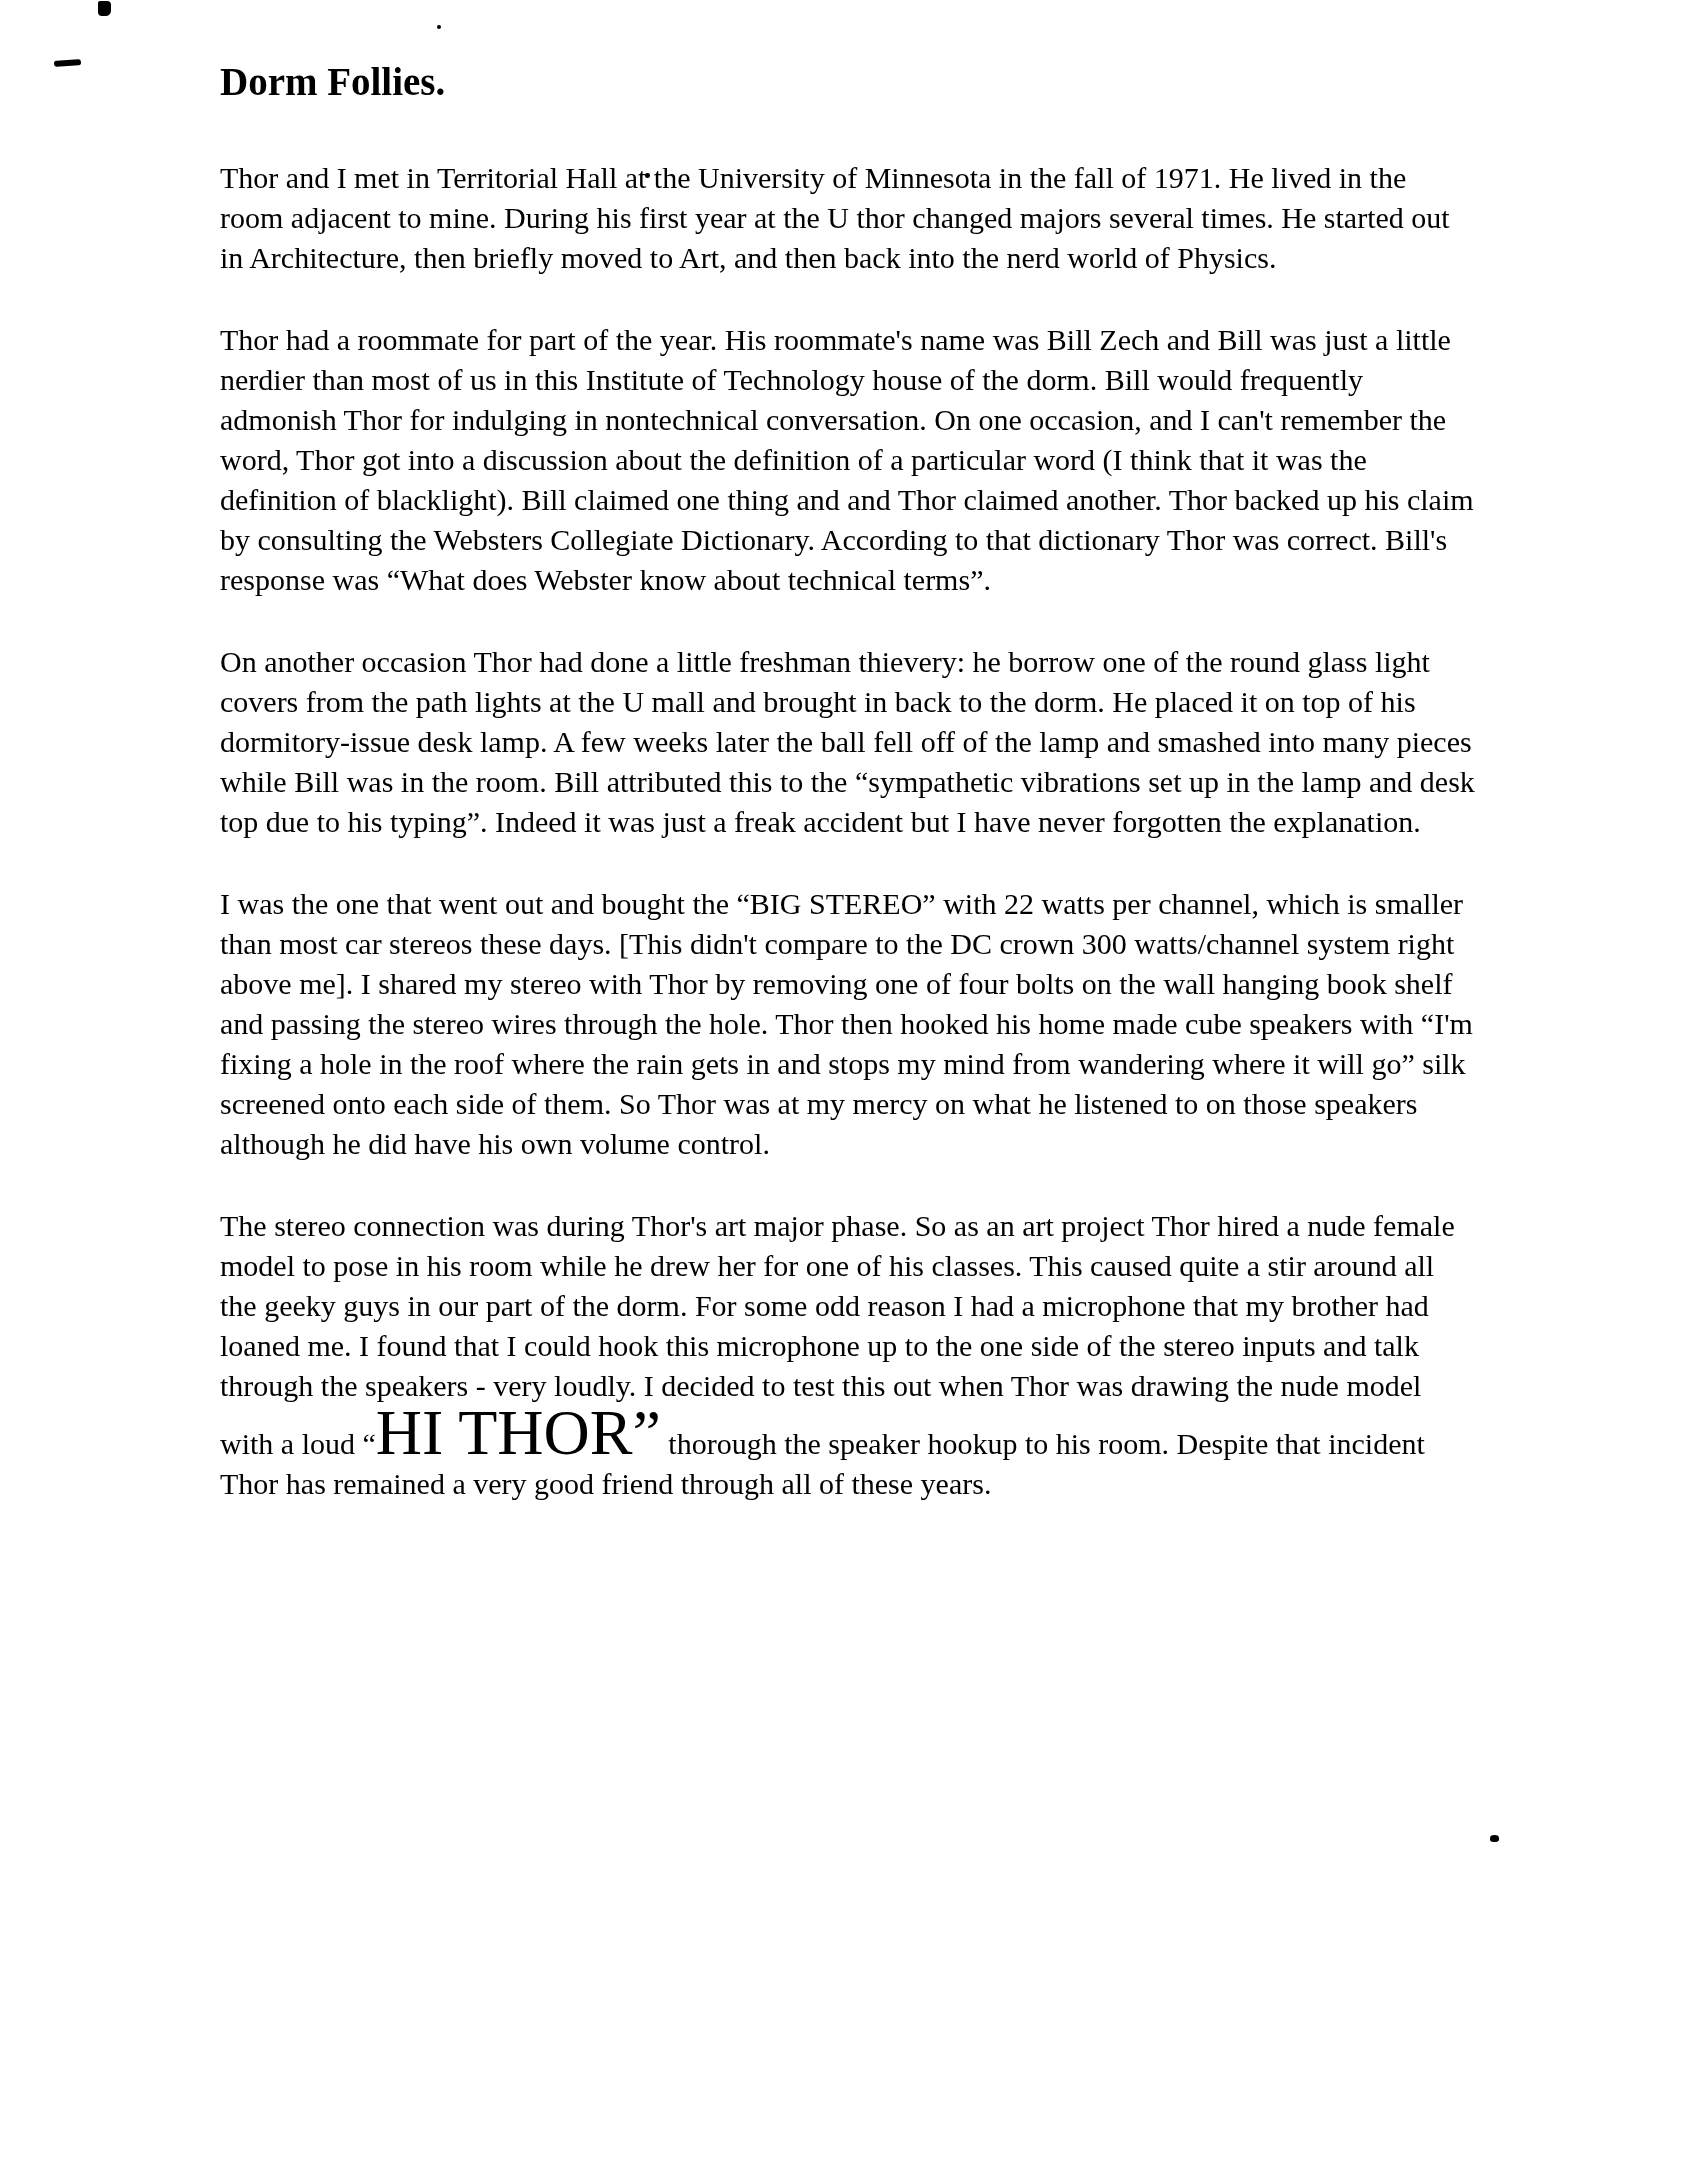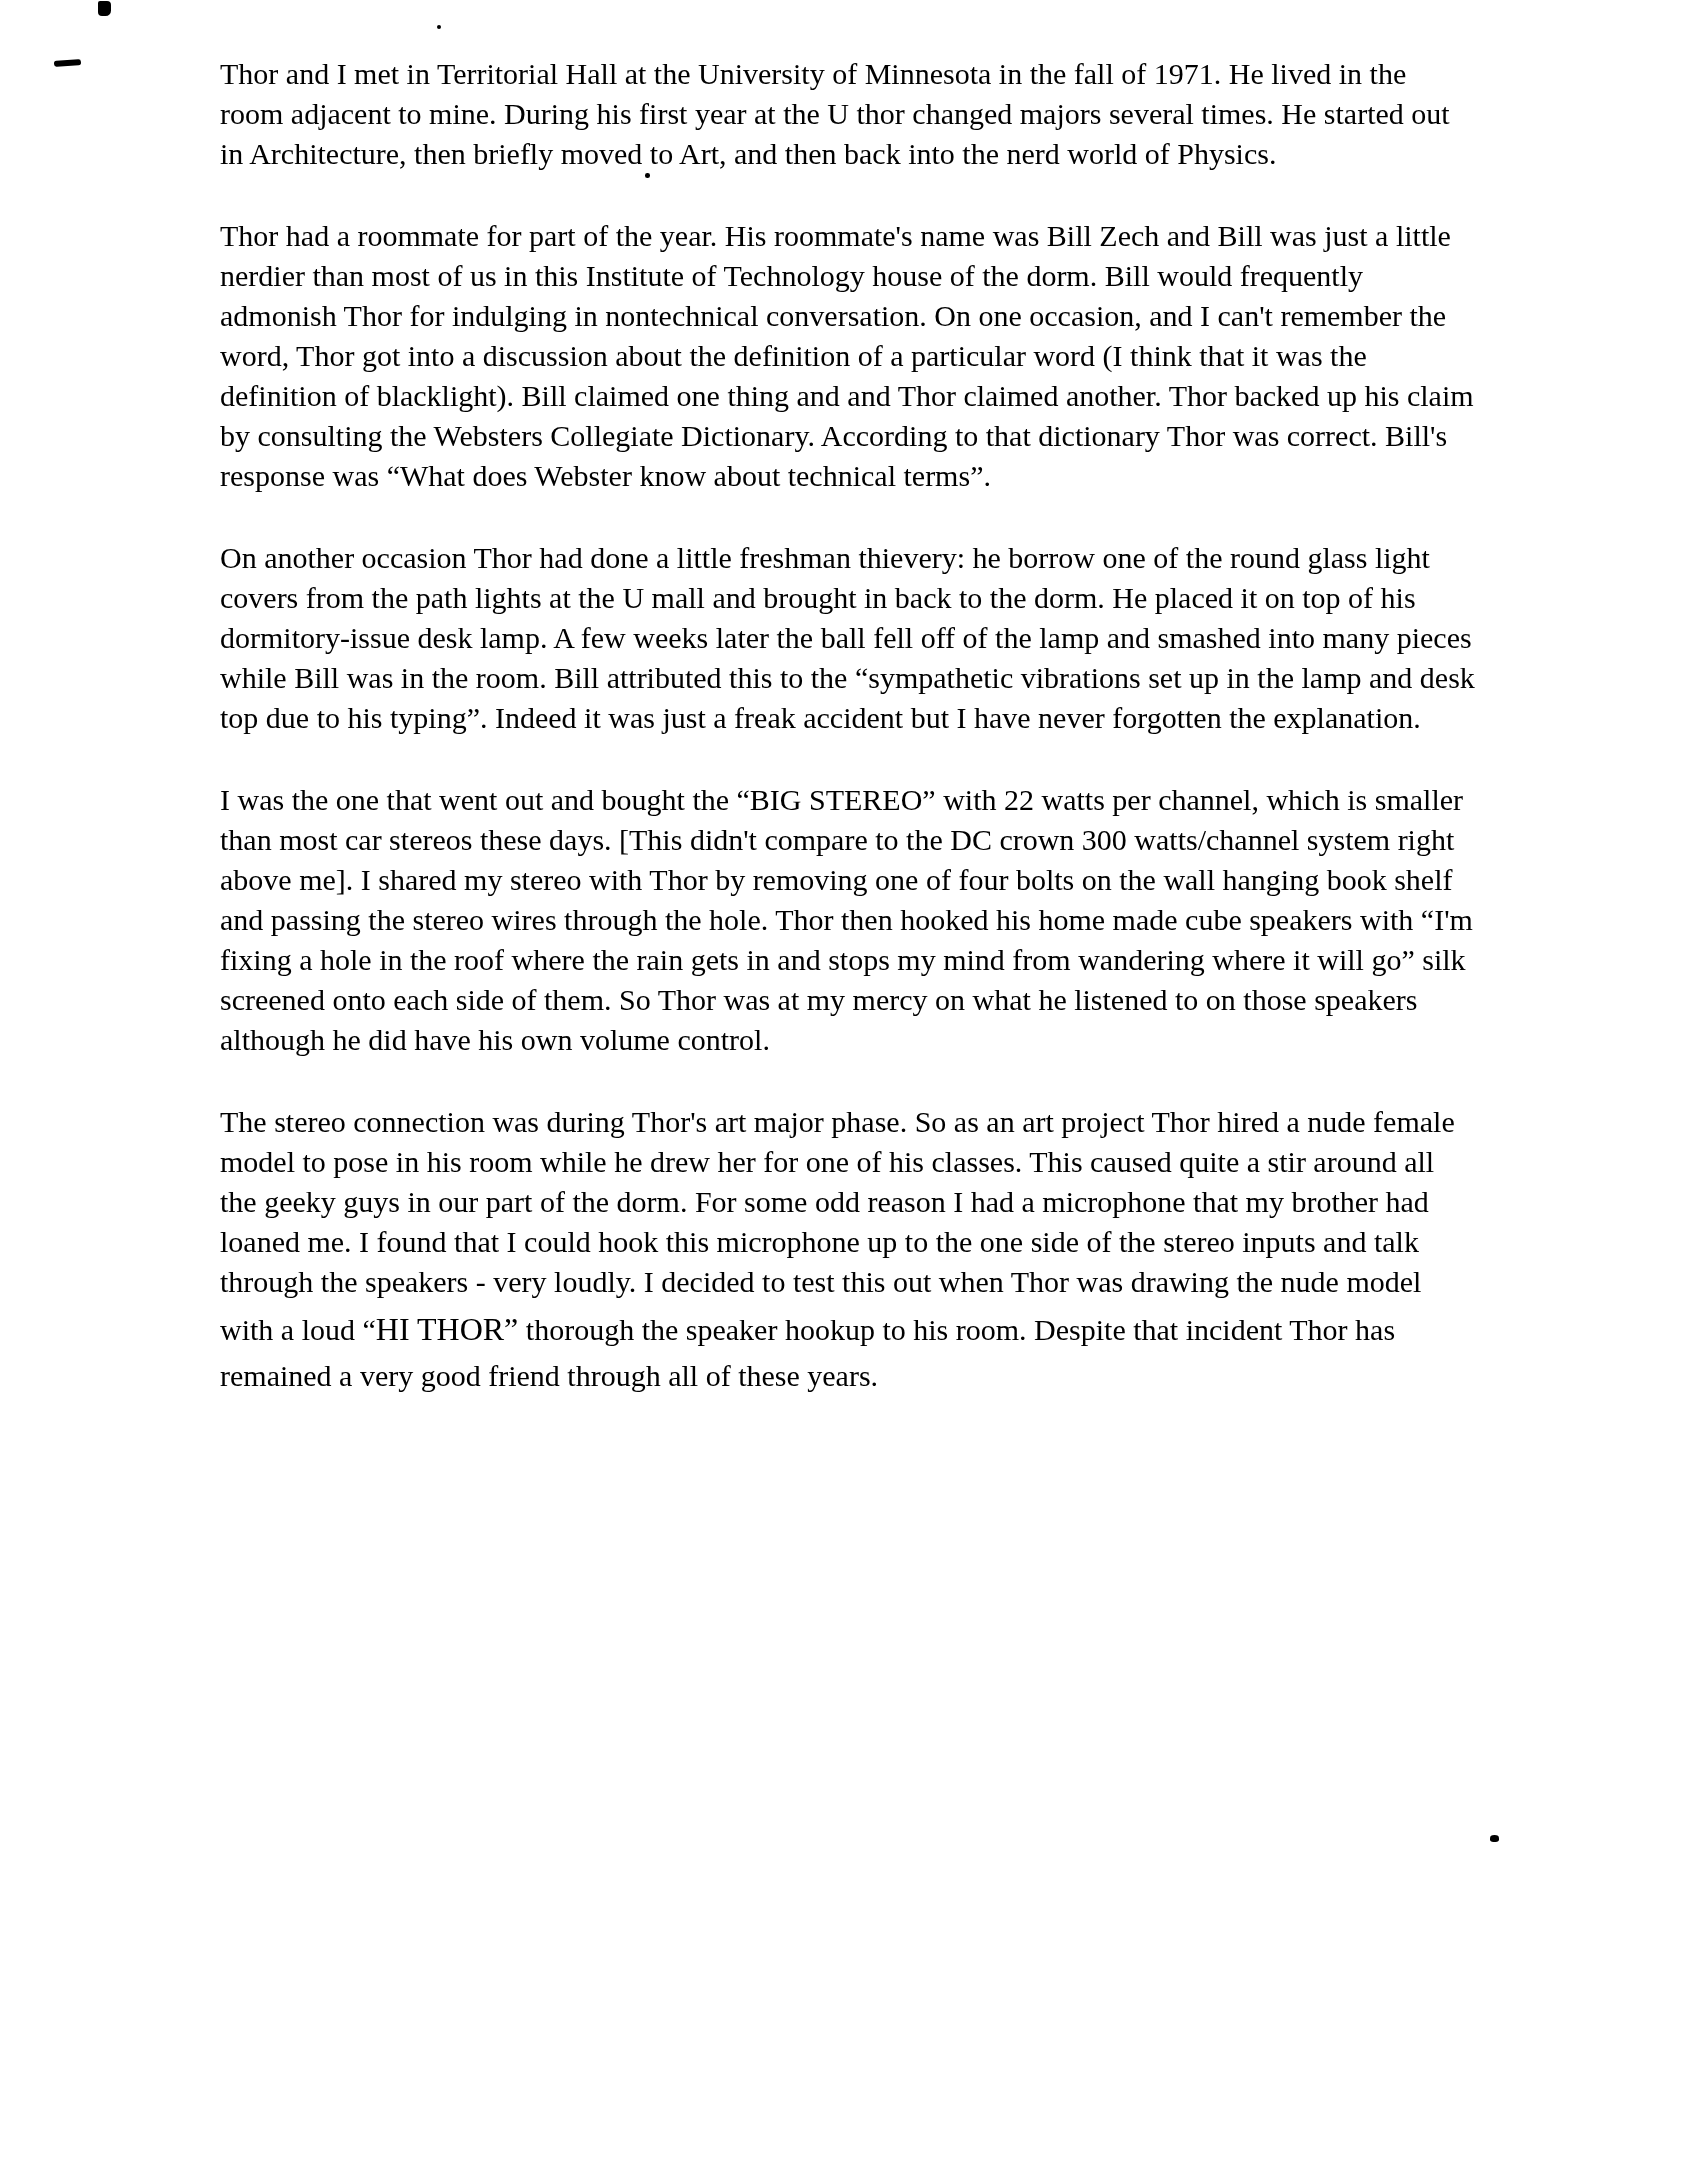--- a/index.html
+++ b/index.html
@@ -39,21 +39,21 @@
   p.body-para {
     margin: 42px 0 0 0;
     font-size: 30px;
     line-height: 40px;
     text-align: left;
   }
   p.body-para.first {
     margin-top: 54px;
   }
   .big-inline {
-    font-size: 32px;
+    font-size: 64px;
     line-height: 54px;
   }
   
   .artifact {
     position: absolute;
     background: #000;
   }
   .artifact.dash-tl      { left: 54px;   top: 60px;   width: 26.5px; height: 6px;  border-radius: 2.6px; transform: rotate(-4deg); }
   .artifact.speck-tl     { left: 98px;  top: 1.3px;    width: 13.2px; height: 14.6px; border-radius: 2px 4px 5.3px 4px; }
   .artifact.dot-tl       { left: 437px;  top: 25px;   width: 4px;  height: 4px;  border-radius: 50%; }
@@ -67,20 +67,21 @@
 
   <div class="artifact dash-tl"></div>
   <div class="artifact speck-tl"></div>
   <div class="artifact dot-tl"></div>
   <div class="artifact dot-tl2"></div>
   <div class="artifact dot-right"></div>
 
   <div class="content">
 
 
+    <h2 class="section-heading">Dorm Follies.</h2>
 
     <p class="body-para first">Thor and I met in Territorial Hall at the University of Minnesota in the fall of 1971. He lived in the room adjacent to mine. During his first year at the U thor changed majors several times. He started out in Architecture, then briefly moved to Art, and then back into the nerd world of Physics.</p>
 
     <p class="body-para">Thor had a roommate for part of the year. His roommate's name was Bill Zech and Bill was just a little nerdier than most of us in this Institute of Technology house of the dorm. Bill would frequently admonish Thor for indulging in nontechnical conversation. On one occasion, and I can't remember the word, Thor got into a discussion about the definition of a particular word (I think that it was the definition of blacklight). Bill claimed one thing and and Thor claimed another. Thor backed up his claim by consulting the Websters Collegiate Dictionary. According to that dictionary Thor was correct. Bill's response was “What does Webster know about technical terms”.</p>
 
     <p class="body-para">On another occasion Thor had done a little freshman thievery: he borrow one of the round glass light covers from the path lights at the U mall and brought in back to the dorm. He placed it on top of his dormitory-issue desk lamp. A few weeks later the ball fell off of the lamp and smashed into many pieces while Bill was in the room. Bill attributed this to the “sympathetic vibrations set up in the lamp and desk top due to his typing”. Indeed it was just a freak accident but I have never forgotten the explanation.</p>
 
     <p class="body-para">I was the one that went out and bought the “BIG STEREO” with 22 watts per channel, which is smaller than most car stereos these days. [This didn't compare to the DC crown 300 watts/channel system right above me]. I shared my stereo with Thor by removing one of four bolts on the wall hanging book shelf and passing the stereo wires through the hole. Thor then hooked his home made cube speakers with “I'm fixing a hole in the roof where the rain gets in and stops my mind from wandering where it will go” silk screened onto each side of them. So Thor was at my mercy on what he listened to on those speakers although he did have his own volume control.</p>
 
     <p class="body-para"><span>The stereo connection was during Thor's art major phase. So as an art project Thor hired a nude female model to pose in his room while he drew her for one of his classes. This caused quite a stir around all the geeky guys in our part of the dorm. For some odd reason I had a microphone that my brother had loaned me. I found that I could hook this microphone up to the one side of the stereo inputs and talk through the speakers - very loudly. I decided to test this out when Thor was drawing the nude model with a loud “</span><span class="big-inline">HI THOR”</span><span> thorough the speaker hookup to his room. Despite that incident Thor has remained a very good friend through all of these years.</span></p>

